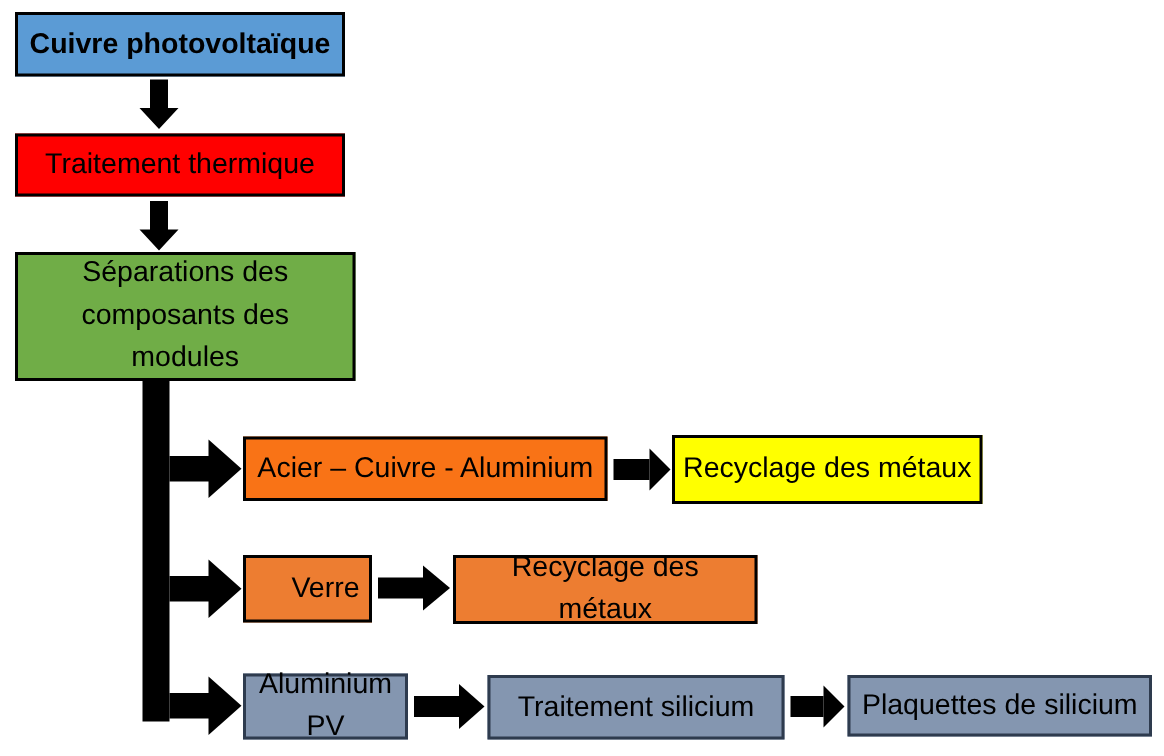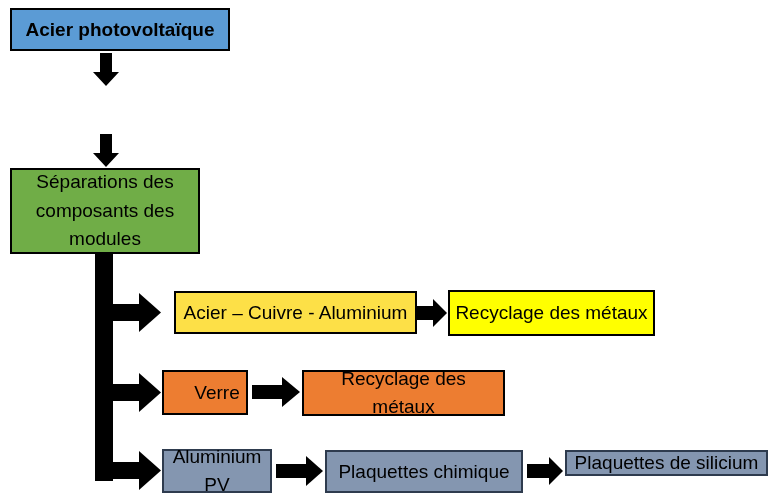--- a/index.html
+++ b/index.html
@@ -39,28 +39,28 @@
     .node.bold { font-weight: bold; }
     .fill-blue   { background: #5b9bd5; }
     .fill-red    { background: #ff0000; }
     .fill-green  { background: #70ad47; }
     .fill-yellow { background: #ffff00; }
     .fill-orange { background: #ed7d31; }
     .fill-gray   { background: #8496b0; border-color: #2e3b4e; }
 
     #n-module      { left: 10px;  top: 8px;   width: 220px; height: 43px; }
     #n-thermique   { left: 10px;  top: 89px;  width: 220px; height: 42px; }
-    #n-separations { left: 10px;  top: 168px; width: 190px; height: 86px; line-height: 1.5; }
+    #n-separations { left: 10px;  top: 168px; width: 227px; height: 86px; line-height: 1.5; }
     #n-acier       { left: 162px; top: 291px; width: 243px; height: 43px; }
     #n-recy1       { left: 448px; top: 290px; width: 207px; height: 46px; }
     #n-verre       { left: 162px; top: 370px; width: 86px;  height: 45px; padding-left: 28px; }
     #n-recy2       { left: 302px; top: 370px; width: 203px; height: 46px; }
     #n-cellules    { left: 162px; top: 449px; width: 110px; height: 44px; }
     #n-chimique    { left: 325px; top: 450px; width: 198px; height: 43px; }
-    #n-plaquettes  { left: 565px; top: 450px; width: 203px; height: 26px; }
+    #n-plaquettes  { left: 565px; top: 450px; width: 203px; height: 41px; }
   </style>
 </head>
 <body>
 
 <div class="canvas">
 
   <svg class="arrows-layer" viewBox="0 0 776 504" xmlns="http://www.w3.org/2000/svg">
 
     <polygon fill="#000000" points="100,53 112,53 112,72 119,72 106,86 93,72 100,72"></polygon>
 
@@ -97,32 +97,33 @@
       <rect fill="#000000" x="276" y="464" width="30" height="14"></rect>
       <polygon fill="#000000" points="306,456 323,471 306,486"></polygon>
     </g>
 
     <g>
       <rect fill="#000000" x="527" y="464" width="22" height="14"></rect>
       <polygon fill="#000000" points="549,457 563,471 549,485"></polygon>
     </g>
   </svg>
 
-  <div id="n-module" class="node fill-blue bold" style="background-color: rgb(91, 155, 213);">Acier photovoltaïque</div>
+  <div id="n-module" class="node fill-blue bold" style="background-color: rgb(91, 155, 213);">Cuivre photovoltaïque</div>
 
+  <div id="n-thermique" class="node fill-red" style="background-color: rgb(255, 0, 0);">Traitement thermique</div>
 
   <div id="n-separations" class="node fill-green" style="background-color: rgb(112, 173, 71);">Séparations des composants des modules</div>
 
-  <div id="n-acier" class="node fill-yellow" style="background-color: #fde047; margin-left: 12px;">Acier – Cuivre - Aluminium</div>
+  <div id="n-acier" class="node fill-yellow" style="background-color: #f97316;">Acier – Cuivre - Aluminium</div>
 
   <div id="n-recy1" class="node fill-yellow" style="background-color: rgb(255, 255, 0);">Recyclage des métaux</div>
 
   <div id="n-verre" class="node fill-orange" style="background-color: rgb(237, 125, 49);">Verre</div>
 
   <div id="n-recy2" class="node fill-orange" style="background-color: rgb(237, 125, 49);">Recyclage des métaux</div>
 
   <div id="n-cellules" class="node fill-gray" style="background-color: rgb(132, 150, 176);">Aluminium PV</div>
 
-  <div id="n-chimique" class="node fill-gray" style="background-color: rgb(132, 150, 176);">Plaquettes chimique</div>
+  <div id="n-chimique" class="node fill-gray" style="background-color: rgb(132, 150, 176);">Traitement silicium</div>
 
   <div id="n-plaquettes" class="node fill-gray" style="background-color: rgb(132, 150, 176);">Plaquettes de silicium</div>
 
 </div>
 
 </body></html>

